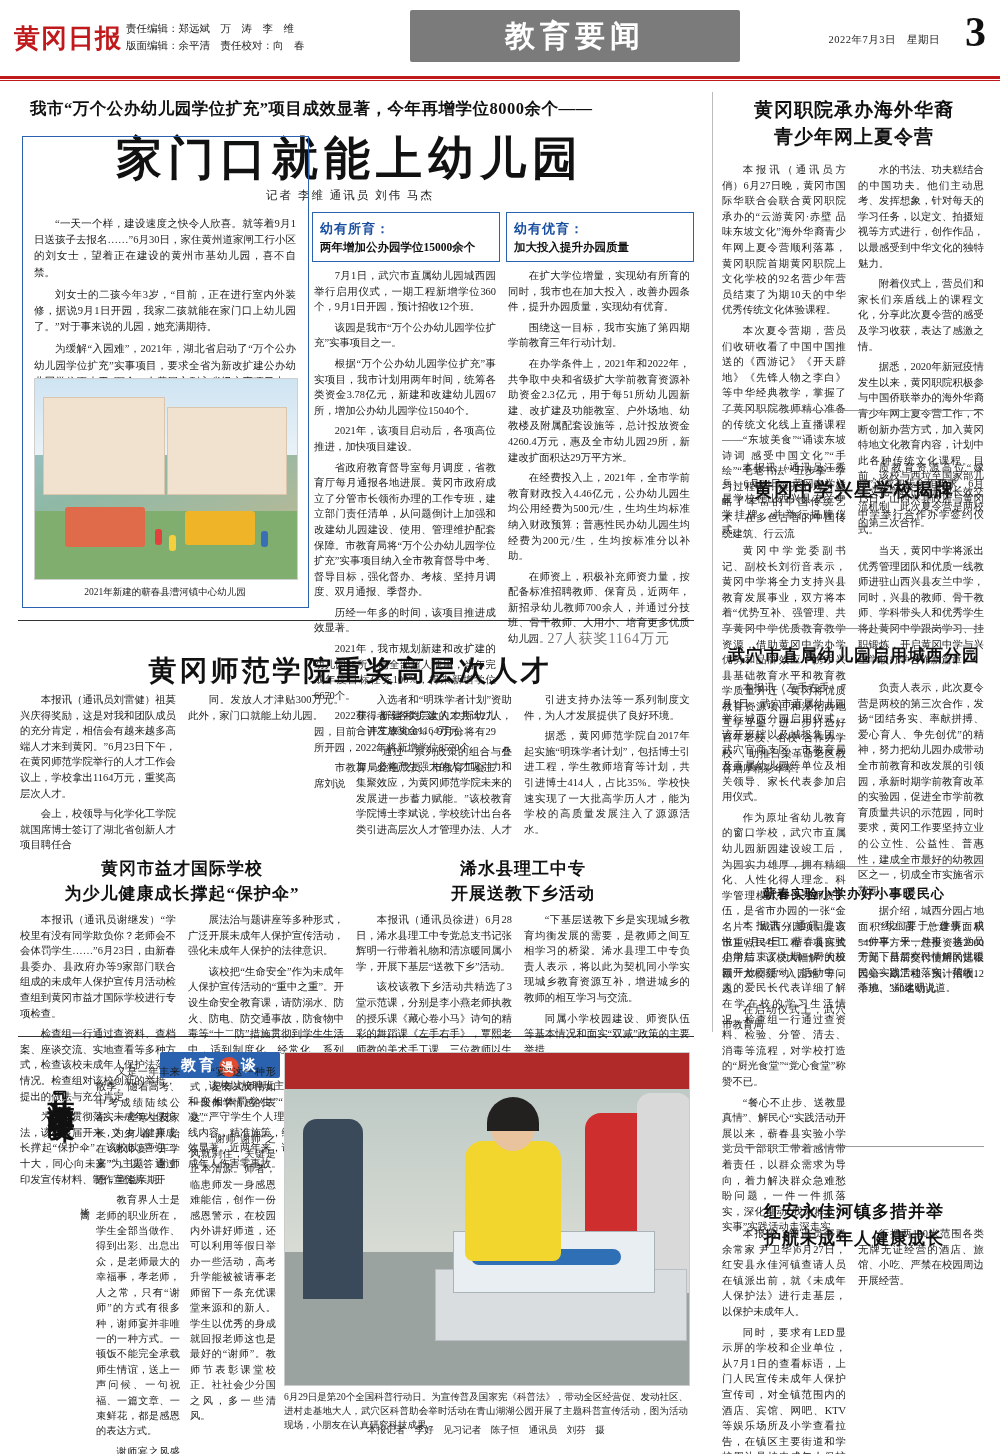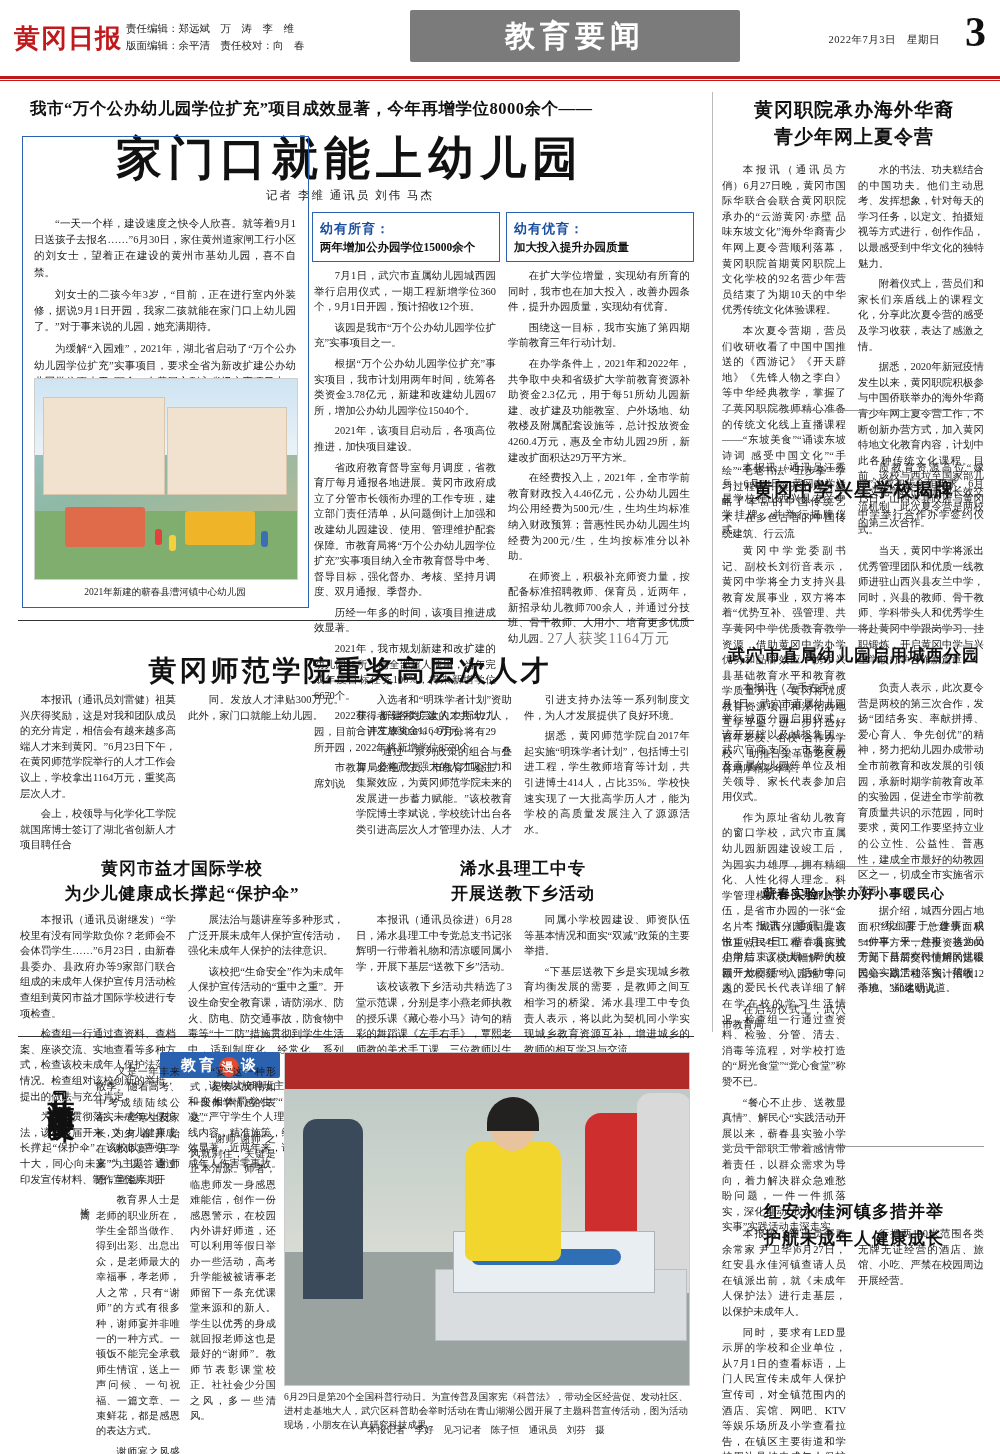--- a/index.html
+++ b/index.html
@@ -258,22 +258,22 @@
   <div class="sub-head" style="left:356px;top:856px;width:334px;">
     <div>浠水县理工中专</div>
     <div>开展送教下乡活动</div>
   </div>
   <div class="body-col" style="left:356px;top:912px;width:156px;height:118px;">
     <p>本报讯（通讯员徐进）6月28日，浠水县理工中专党总支书记张辉明一行带着礼物和清凉暖同属小学，开展下基层“送教下乡”活动。</p>
     <p>该校该教下乡活动共精选了3堂示范课，分别是李小燕老师执教的授乐课《藏心卷小马》诗句的精彩的舞蹈课《左手右手》，覃熙老师教的美术手工课。三位教师以生动的语言和丰富的教学经验，以优秀的专业技术，充分调动了学生参与的积极性和热情，让课堂充满了温暖与欢乐。</p>
     <p>随后，举行了座谈会，清泉镇中心学校校长和同属小学校长分别介绍了</p>
   </div>
   <div class="body-col" style="left:524px;top:912px;width:166px;height:118px;">
+    <p>“下基层送教下乡是实现城乡教育均衡发展的需要，是教师之间互相学习的桥梁。浠水县理工中专负责人表示，将以此为契机同小学实现城乡教育资源互补，增进城乡的教师的相互学习与交流。</p>
     <p>同属小学校园建设、师资队伍等基本情况和面实“双减”政策的主要举措。</p>
-    <p>“下基层送教下乡是实现城乡教育均衡发展的需要，是教师之间互相学习的桥梁。浠水县理工中专负责人表示，将以此为契机同小学实现城乡教育资源互补，增进城乡的教师的相互学习与交流。</p>
     <p>“成心不止步，送教显真情”。此次“下基层”活动下乡活动，为城乡教师搭建了互助学习、互相切磋、互相借鉴、共同提高的平台，通过发挥优质人才的示范引领作用，更好促进教师专业化成长，促进城乡教育均衡发展。</p>
   </div>
 
   <div class="feat-badge">
     <span>教育</span><span class="circ">漫</span><span>谈</span>
   </div>
 
   <div class="vert-title">莫让『谢师』变了味</div>
   <div class="vert-sub">毕传高</div>
 

